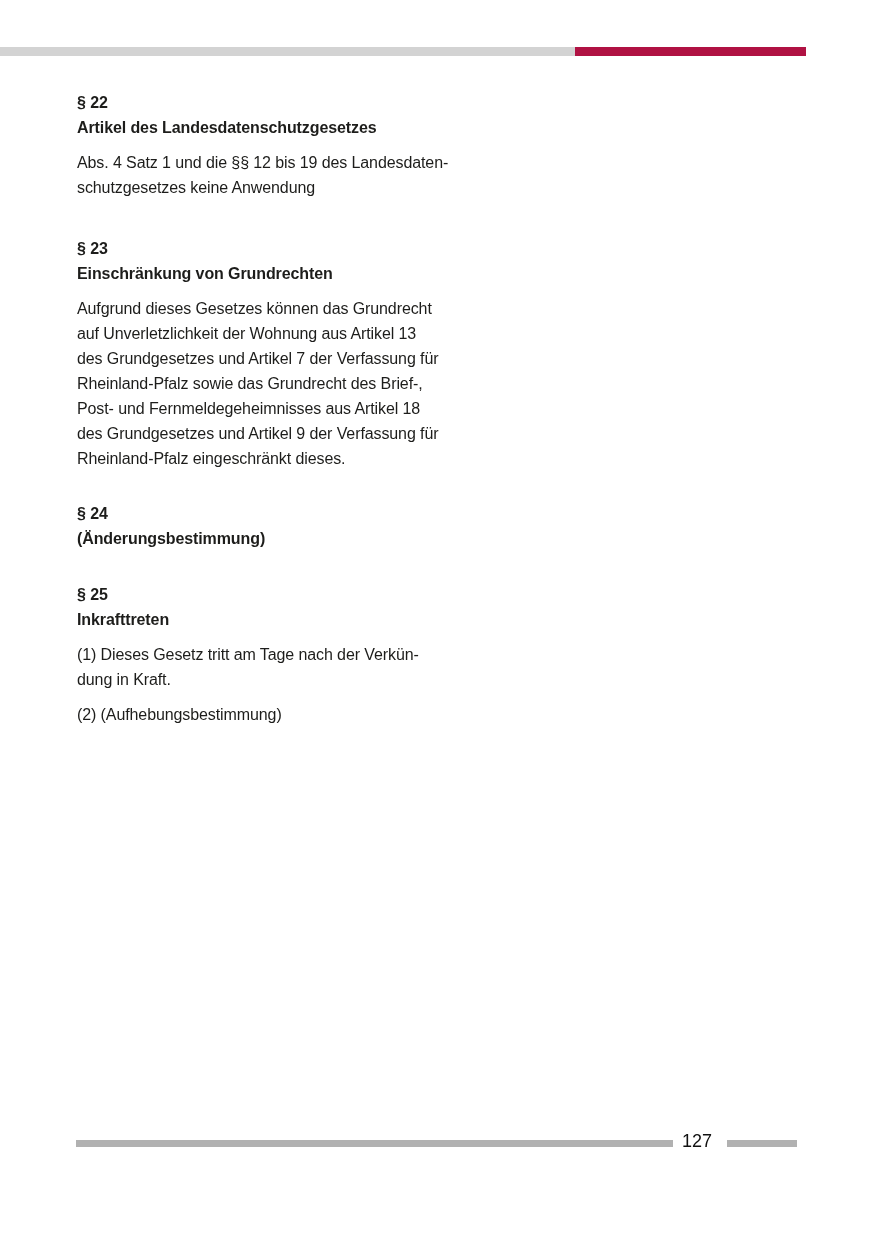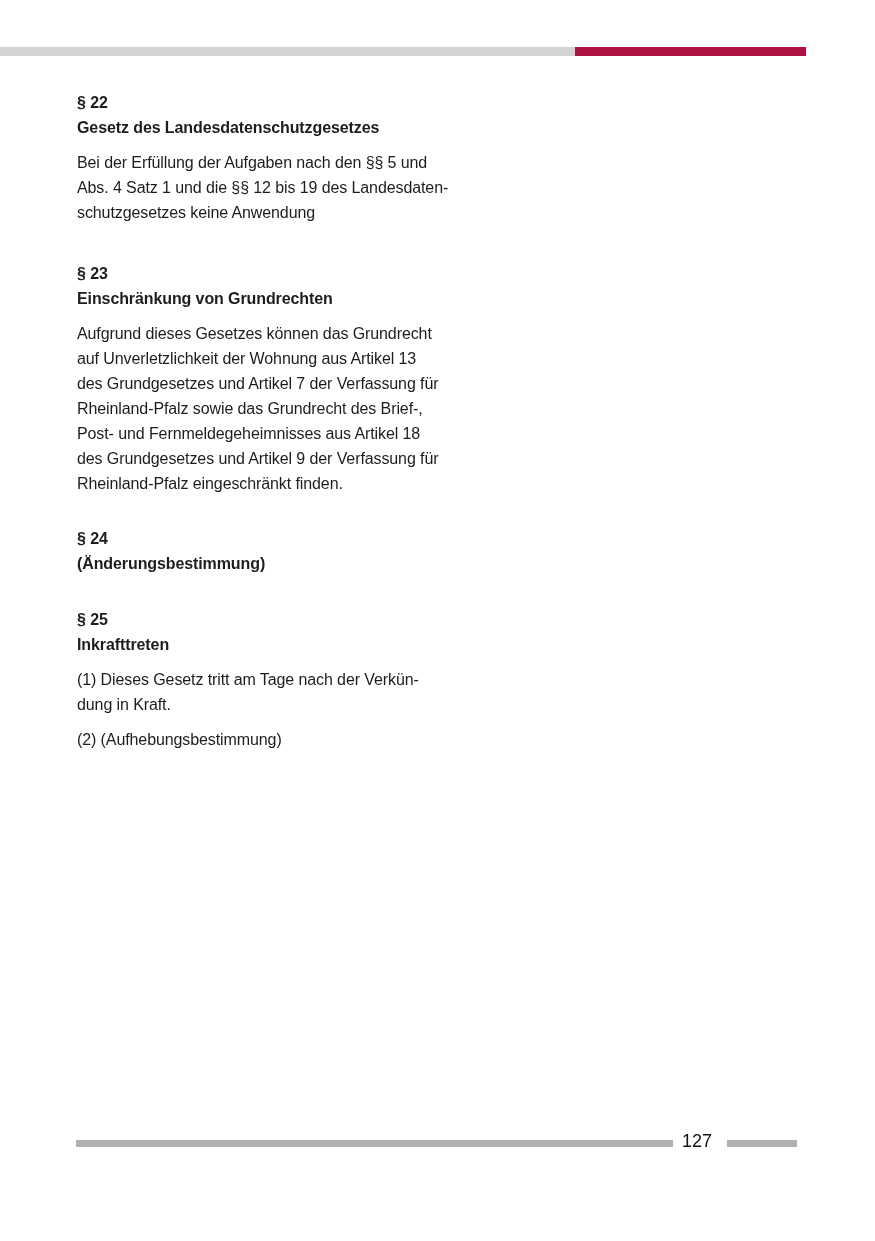--- a/index.html
+++ b/index.html
@@ -56,39 +56,38 @@
 
   <div class="top-rule">
     <div class="gray-seg"></div>
     <div class="red-seg"></div>
   </div>
 
   <div class="content">
 
     <div class="section">
       <div class="sec-label">§ 22</div>
-      <div class="sec-title">Gesetz des Landesdatenschutzgesetzes</div>
+      <div class="sec-title">Artikel des Landesdatenschutzgesetzes</div>
       <div class="para">
-        <div class="line">Bei der Erfüllung der Aufgaben nach den §§ 5 und</div>
         <div class="line">Abs. 4 Satz 1 und die §§ 12 bis 19 des Landesdaten-</div>
         <div class="line">schutzgesetzes keine Anwendung</div>
       </div>
     </div>
 
     <div class="section gap-a">
       <div class="sec-label">§ 23</div>
       <div class="sec-title">Einschränkung von Grundrechten</div>
       <div class="para">
         <div class="line">Aufgrund dieses Gesetzes können das Grundrecht</div>
         <div class="line">auf Unverletzlichkeit der Wohnung aus Artikel 13</div>
         <div class="line">des Grundgesetzes und Artikel 7 der Verfassung für</div>
         <div class="line">Rheinland-Pfalz sowie das Grundrecht des Brief-,</div>
         <div class="line">Post- und Fernmeldegeheimnisses aus Artikel 18</div>
         <div class="line">des Grundgesetzes und Artikel 9 der Verfassung für</div>
-        <div class="line">Rheinland-Pfalz eingeschränkt finden.</div>
+        <div class="line">Rheinland-Pfalz eingeschränkt dieses.</div>
       </div>
     </div>
 
     <div class="section gap-b">
       <div class="sec-label">§ 24</div>
       <div class="sec-title">(Änderungsbestimmung)</div>
     </div>
 
     <div class="section gap-c">
       <div class="sec-label">§ 25</div>

